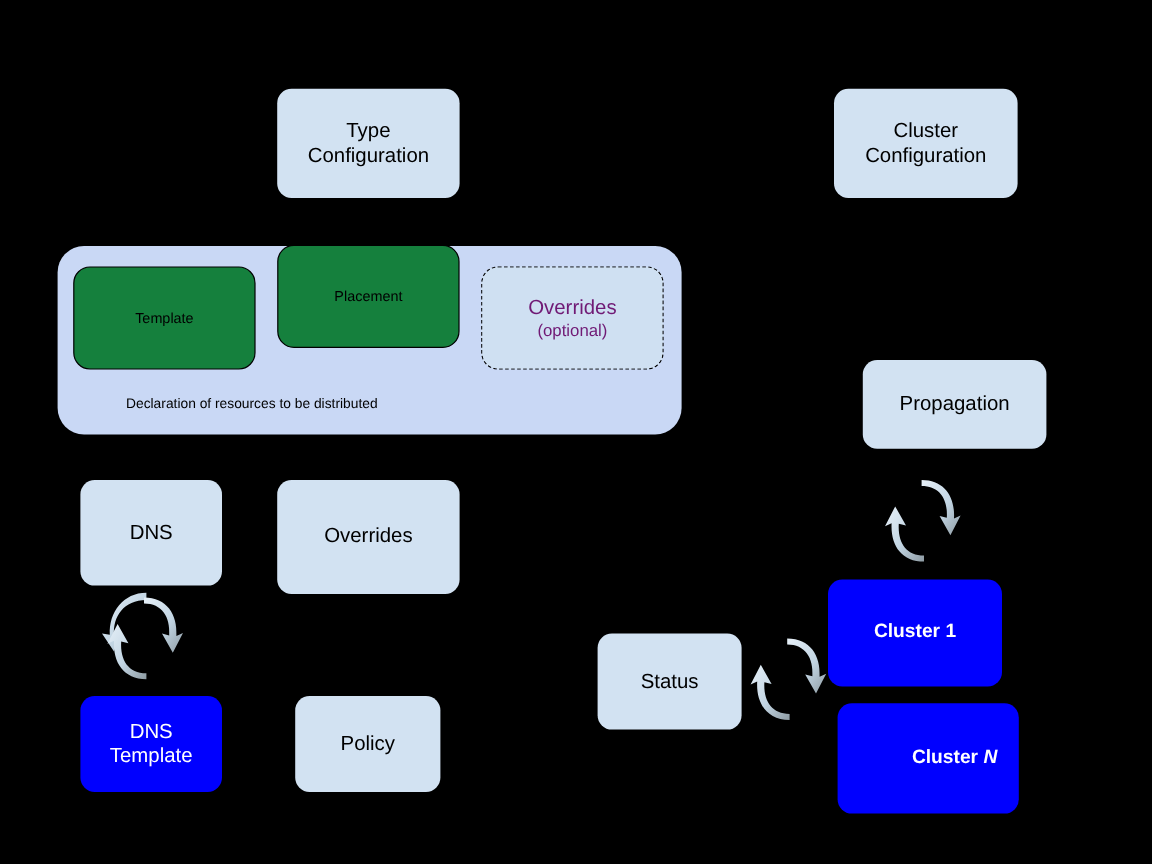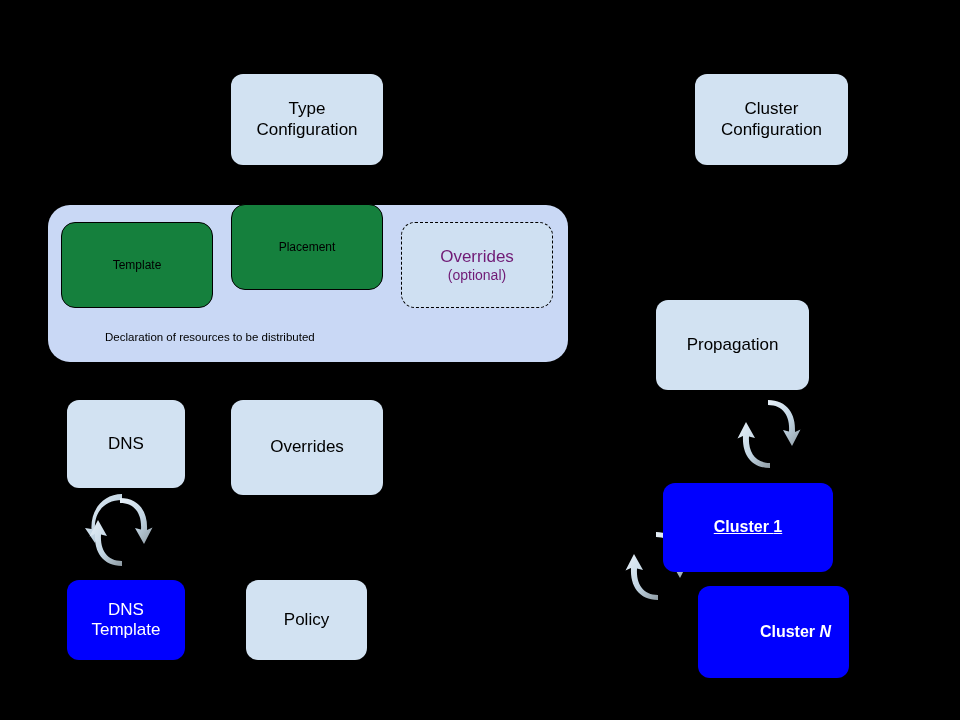--- a/index.html
+++ b/index.html
@@ -118,26 +118,29 @@
   </div>
 
   <div class="node lightbox" style="left:231px;top:400px;width:152px;height:95px;">
     <span>Overrides</span>
   </div>
 
   <div class="node lightbox" style="left:246px;top:580px;width:121px;height:80px;">
     <span>Policy</span>
   </div>
 
+  <div class="node lightbox" style="left:498px;top:528px;width:120px;height:80px;">
+    <span>Status</span>
+  </div>
 
-  <div class="node lightbox" style="left:656px;top:300px;width:153px;height:90px;">
+  <div class="node lightbox" style="left:719px;top:300px;width:153px;height:74px;">
     <span>Propagation</span>
   </div>
 
-  <div class="node bluebox" style="left:663px;top:483px;width:170px;height:89px;text-decoration:underline;">
+  <div class="node bluebox" style="left:690px;top:483px;width:145px;height:89px;">
     <span><span>Cluster </span><span>1</span></span>
   </div>
 
   <div class="node bluebox" style="left:698px;top:586px;width:151px;height:92px;padding-left:44px;">
     <span><span>Cluster </span><span class="ital">N</span></span>
   </div>
 
 </div>
 
 </body></html>

